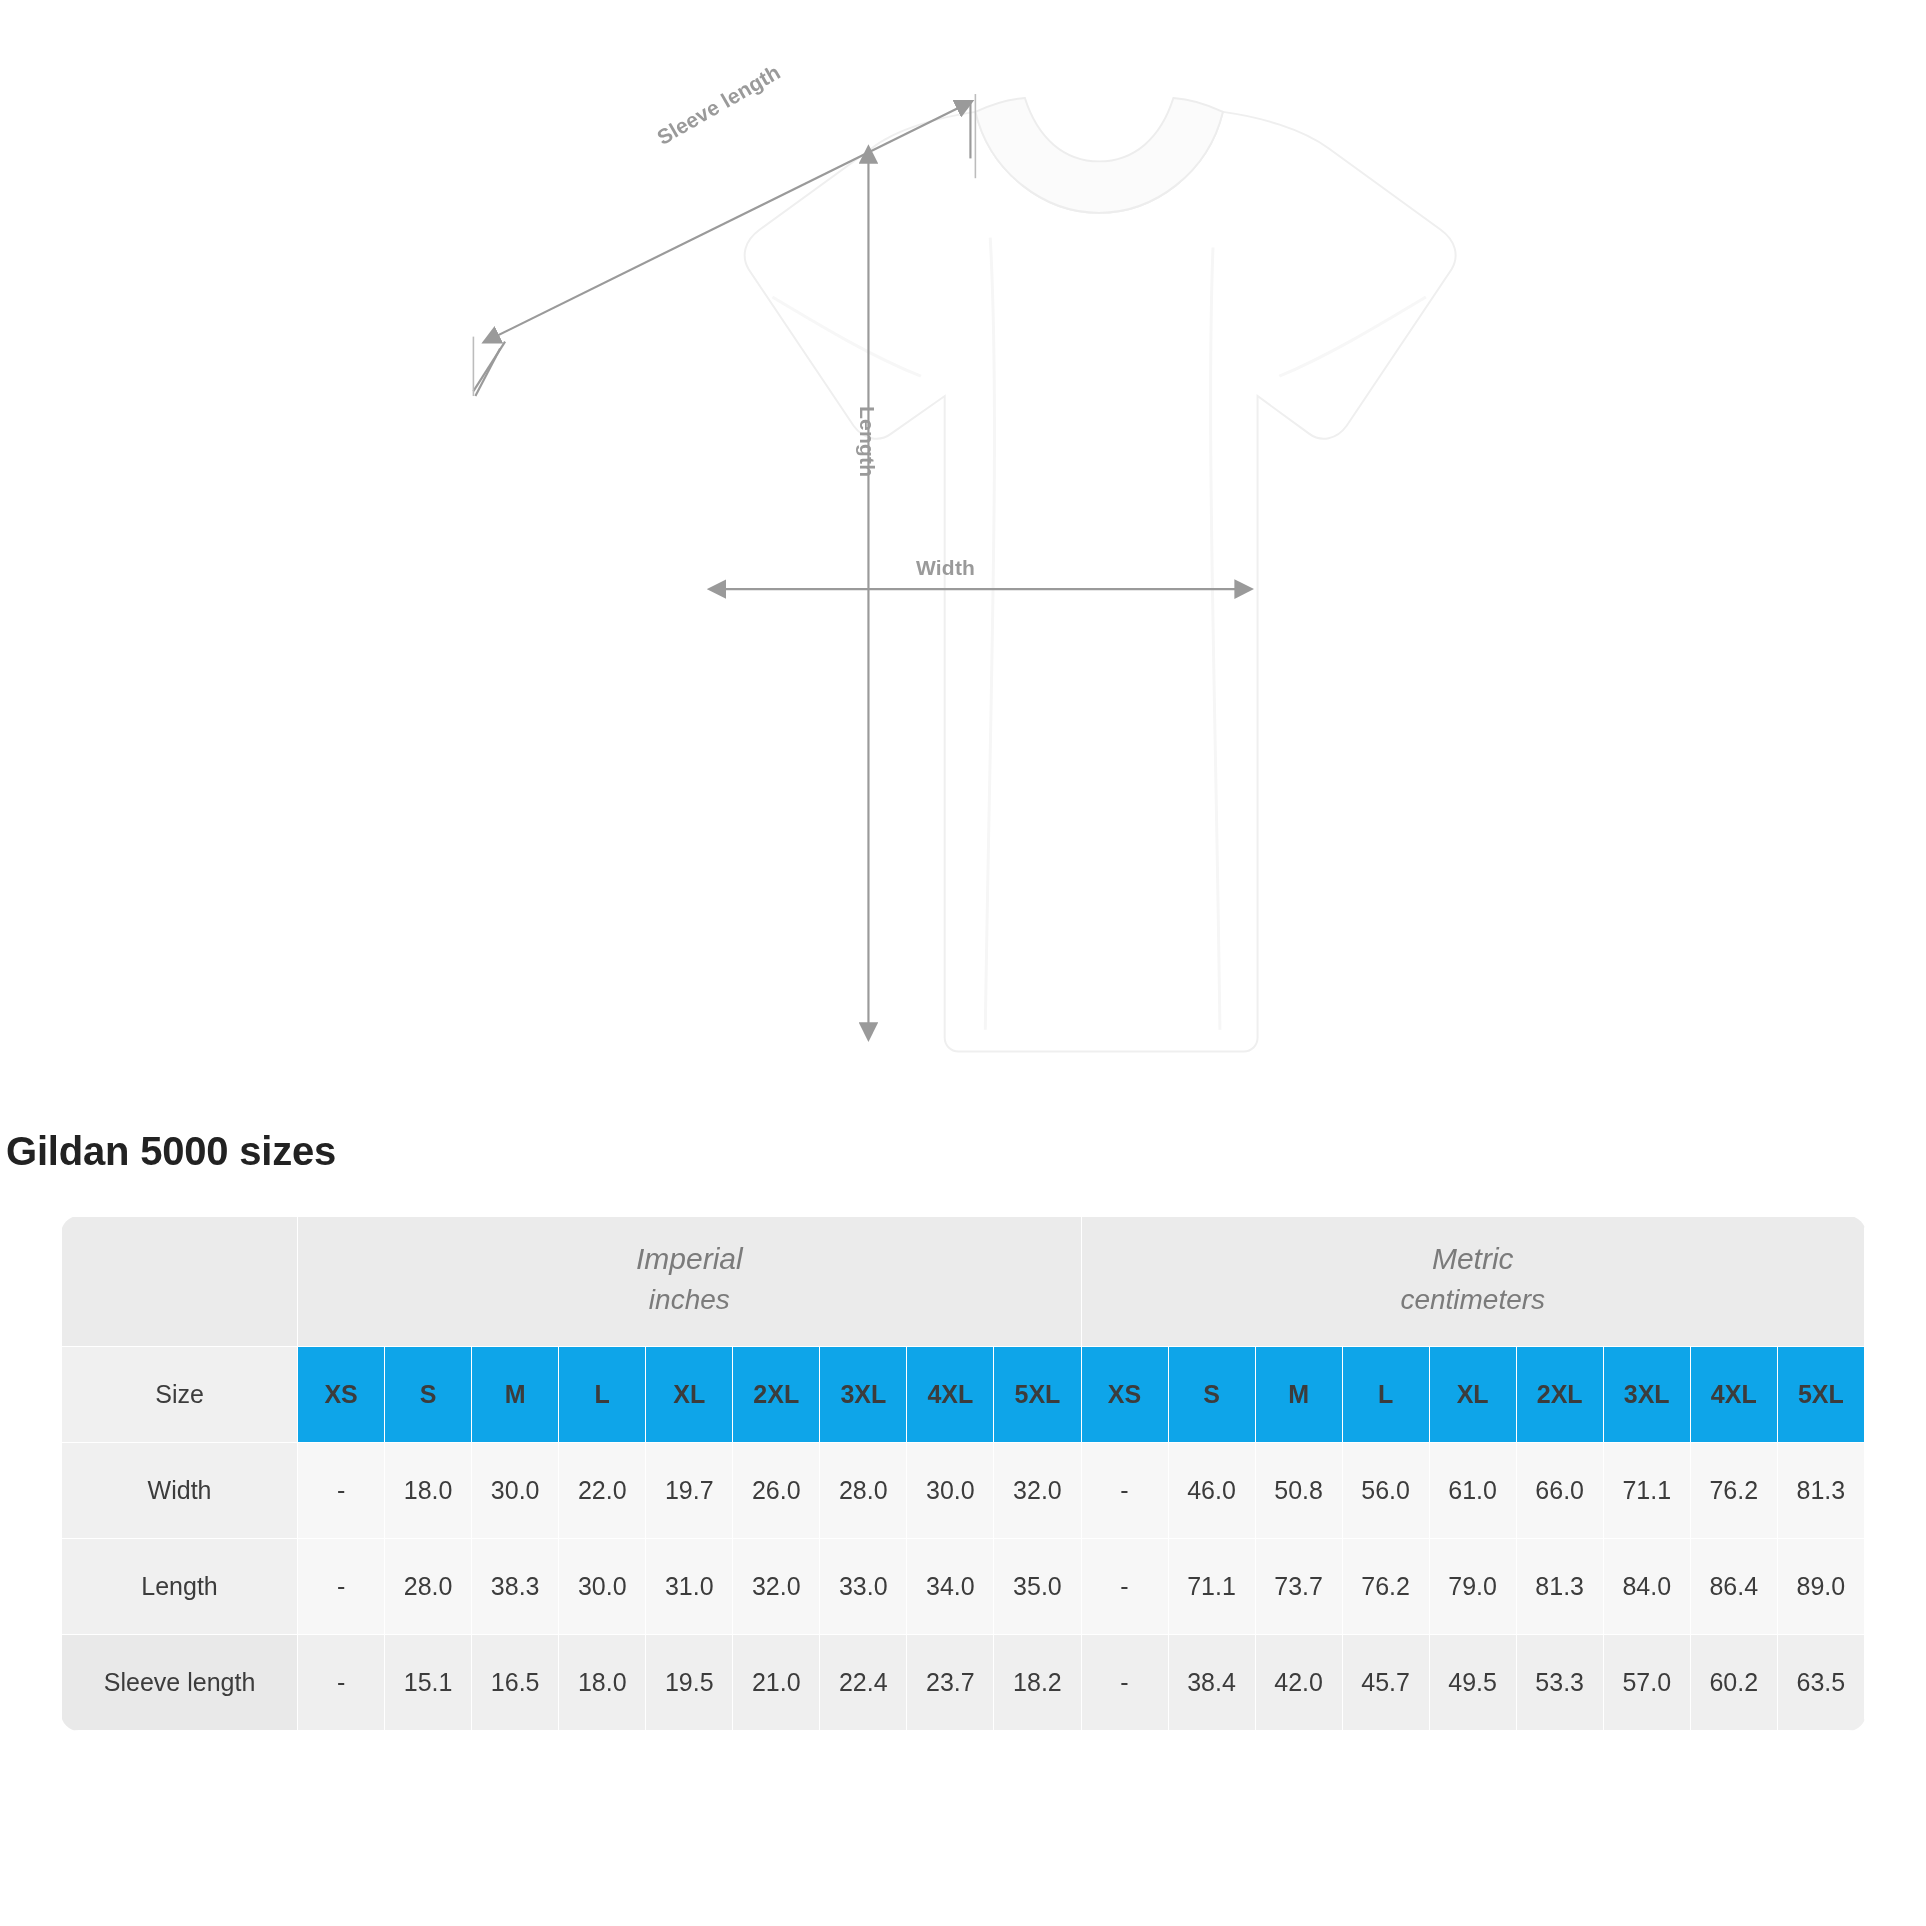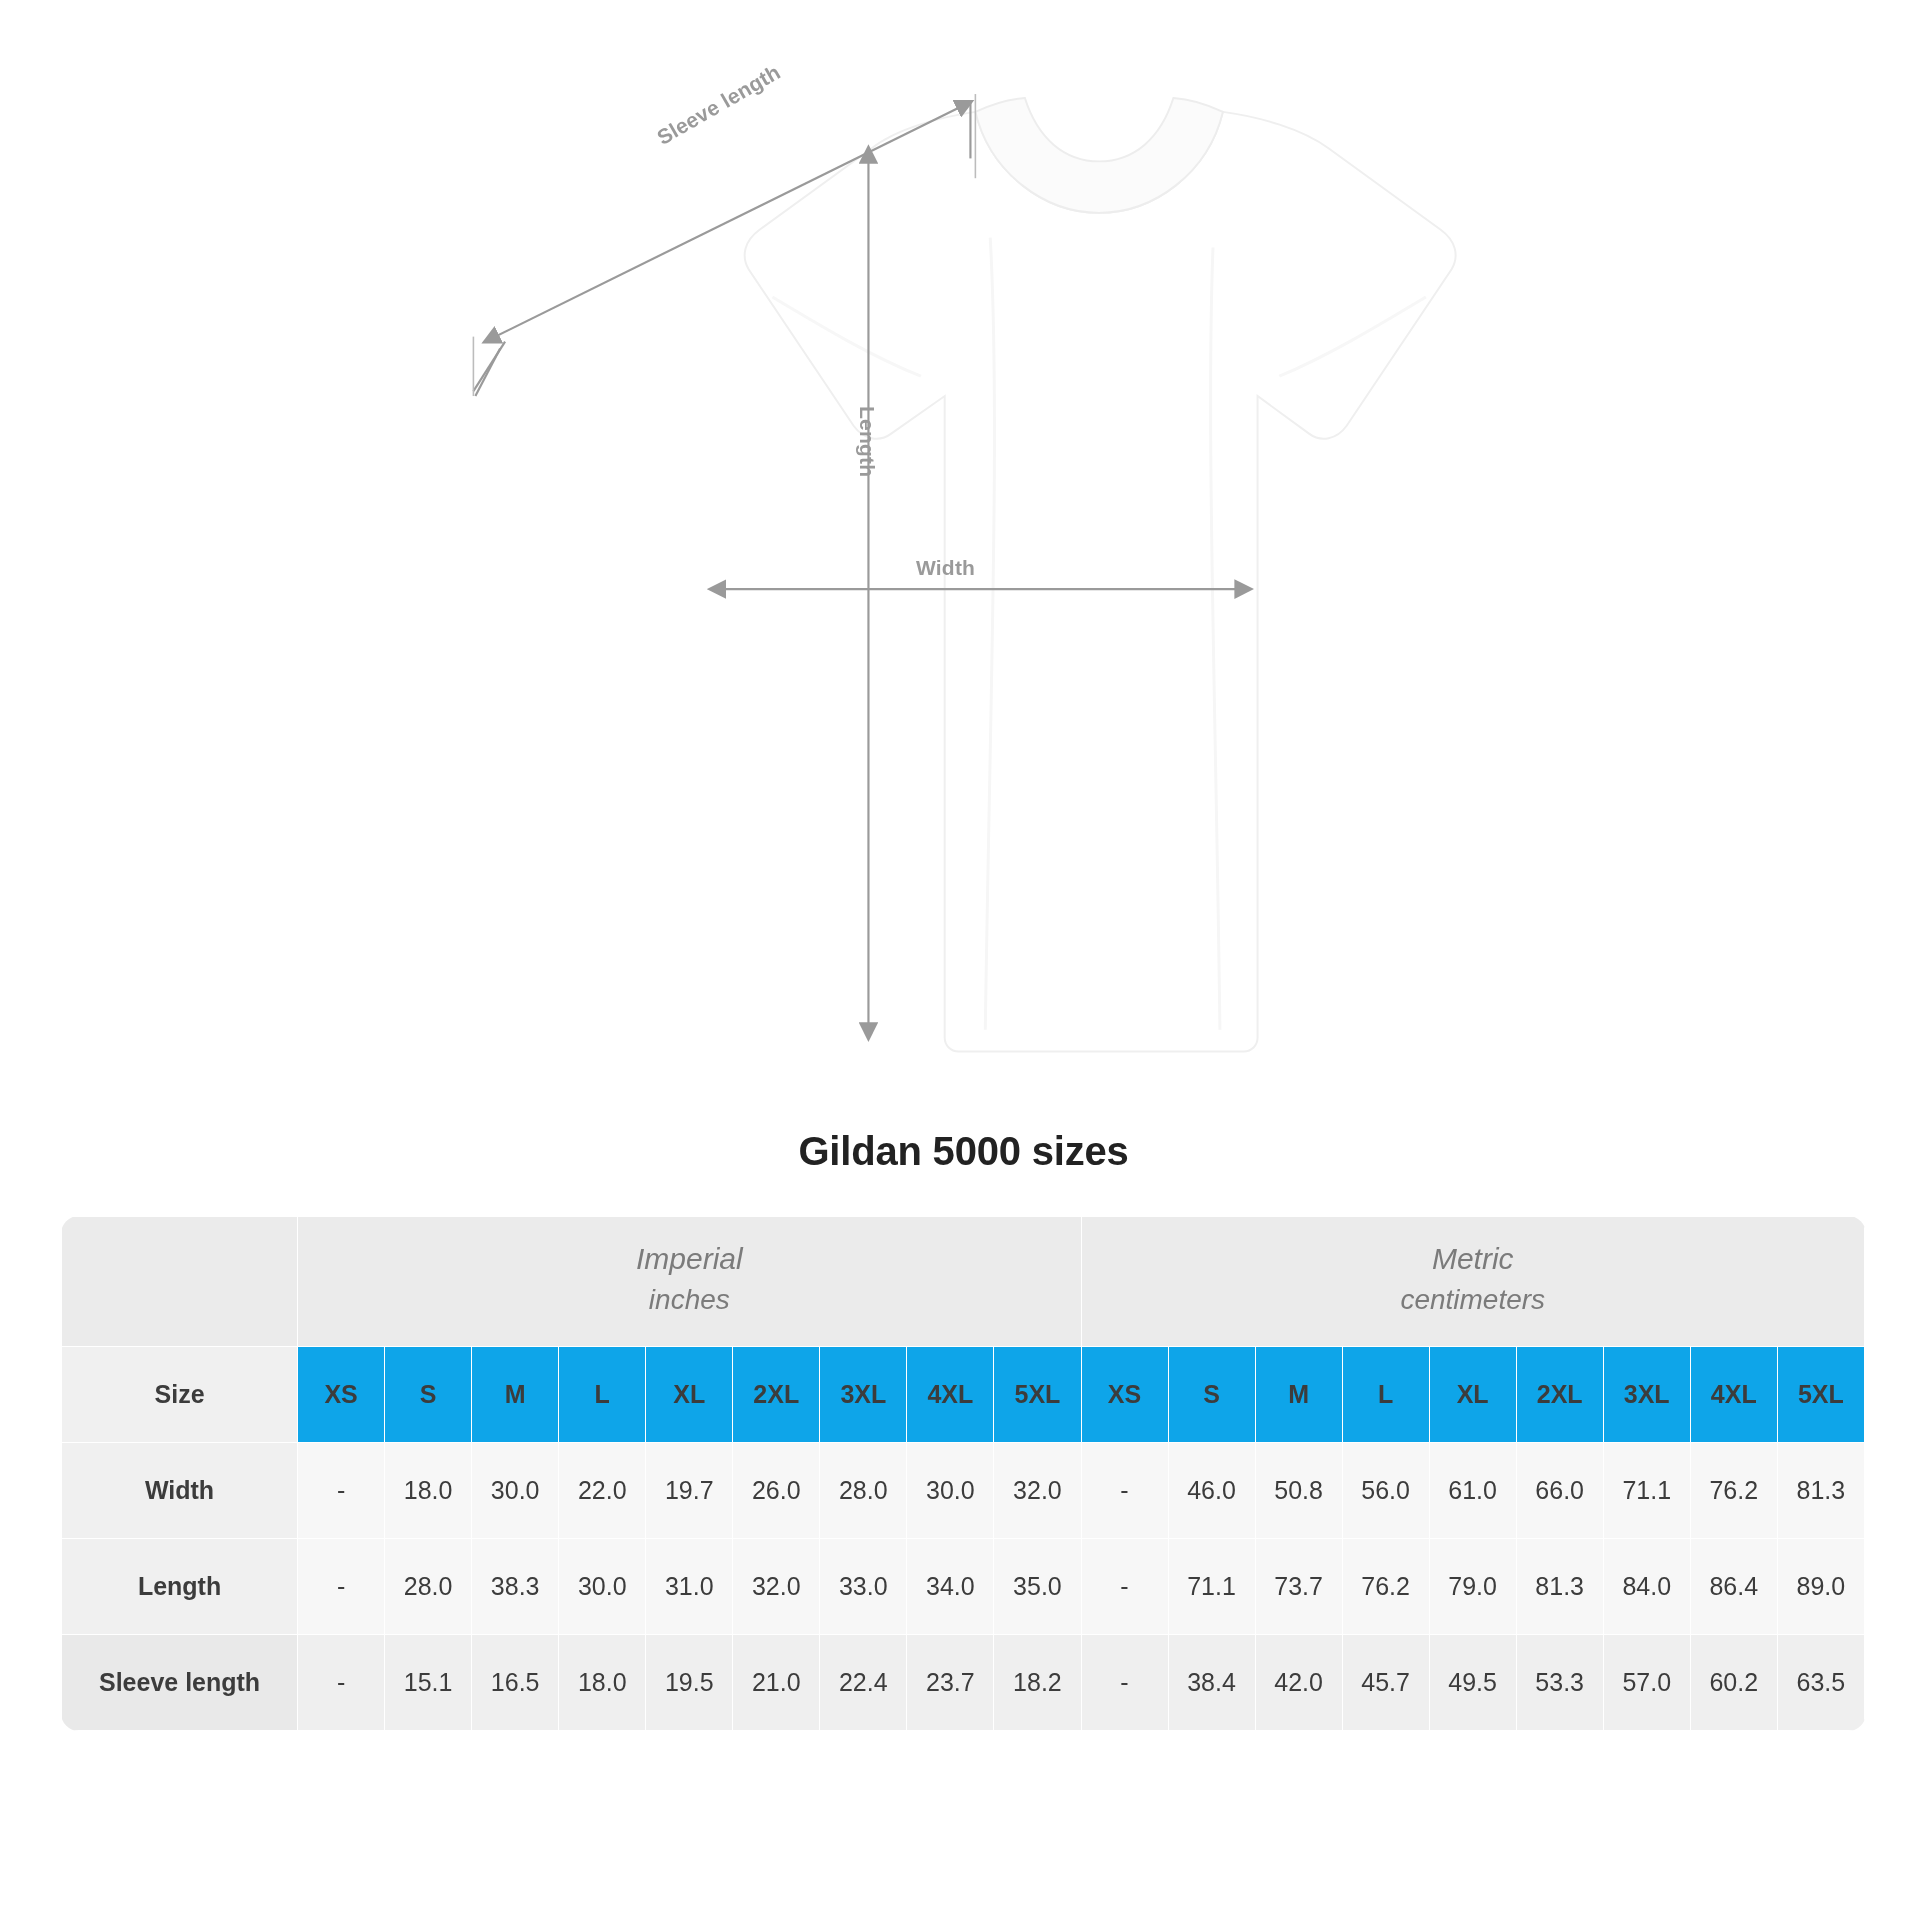--- a/index.html
+++ b/index.html
@@ -52,22 +52,23 @@
     transform: rotate(90deg);
     transform-origin: left top;
   }
   .lbl-width {
     left: 916px;
     top: 556px;
   }
 
   
   .title-block {
-    text-align: center;
+    text-align: left;
     margin-top: 30px;
+    margin-left: 6px;
   }
   .chart-title {
     font-size: 40px;
     font-weight: bold;
     color: #222;
     margin: 0;
     letter-spacing: -0.2px;
   }
   .chart-note {
     font-size: 22px;
@@ -124,21 +125,21 @@
     background: #f0f0f0;
   }
   .data-row td {
     height: 95px;
     background: #f7f7f7;
   }
   .data-row.alt td {
     background: #efefef;
   }
   td.rowhead {
-    font-weight: bold;
+    font-weight: normal;
     font-size: 26px;
     color: #3c3c3c;
     background: #f0f0f0;
   }
   .data-row.alt td.rowhead {
     background: #e9e9e9;
   }
   col.c-label { width: 236px; }
   col.c-cell { width: 87px; }
 </style>

